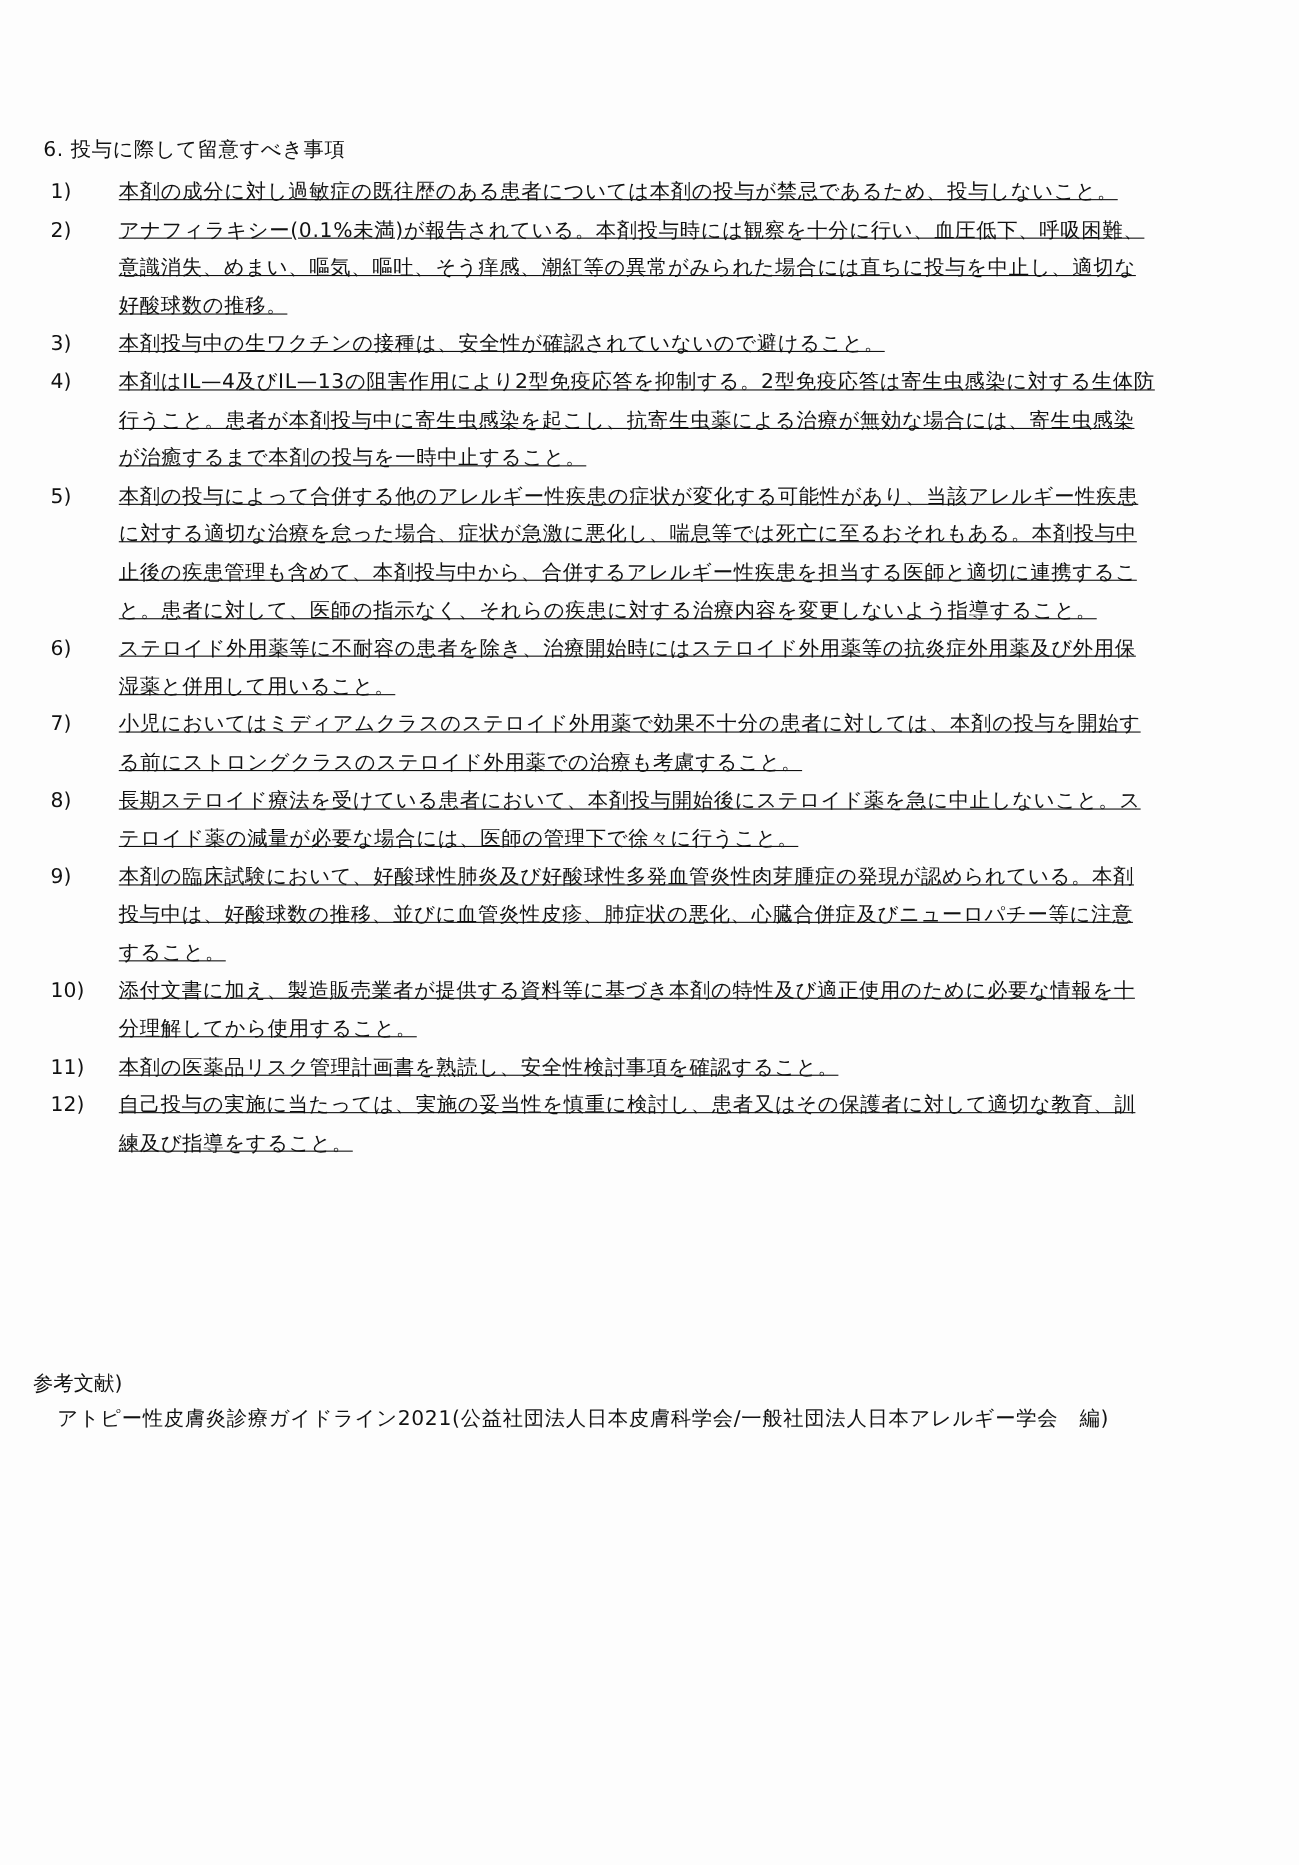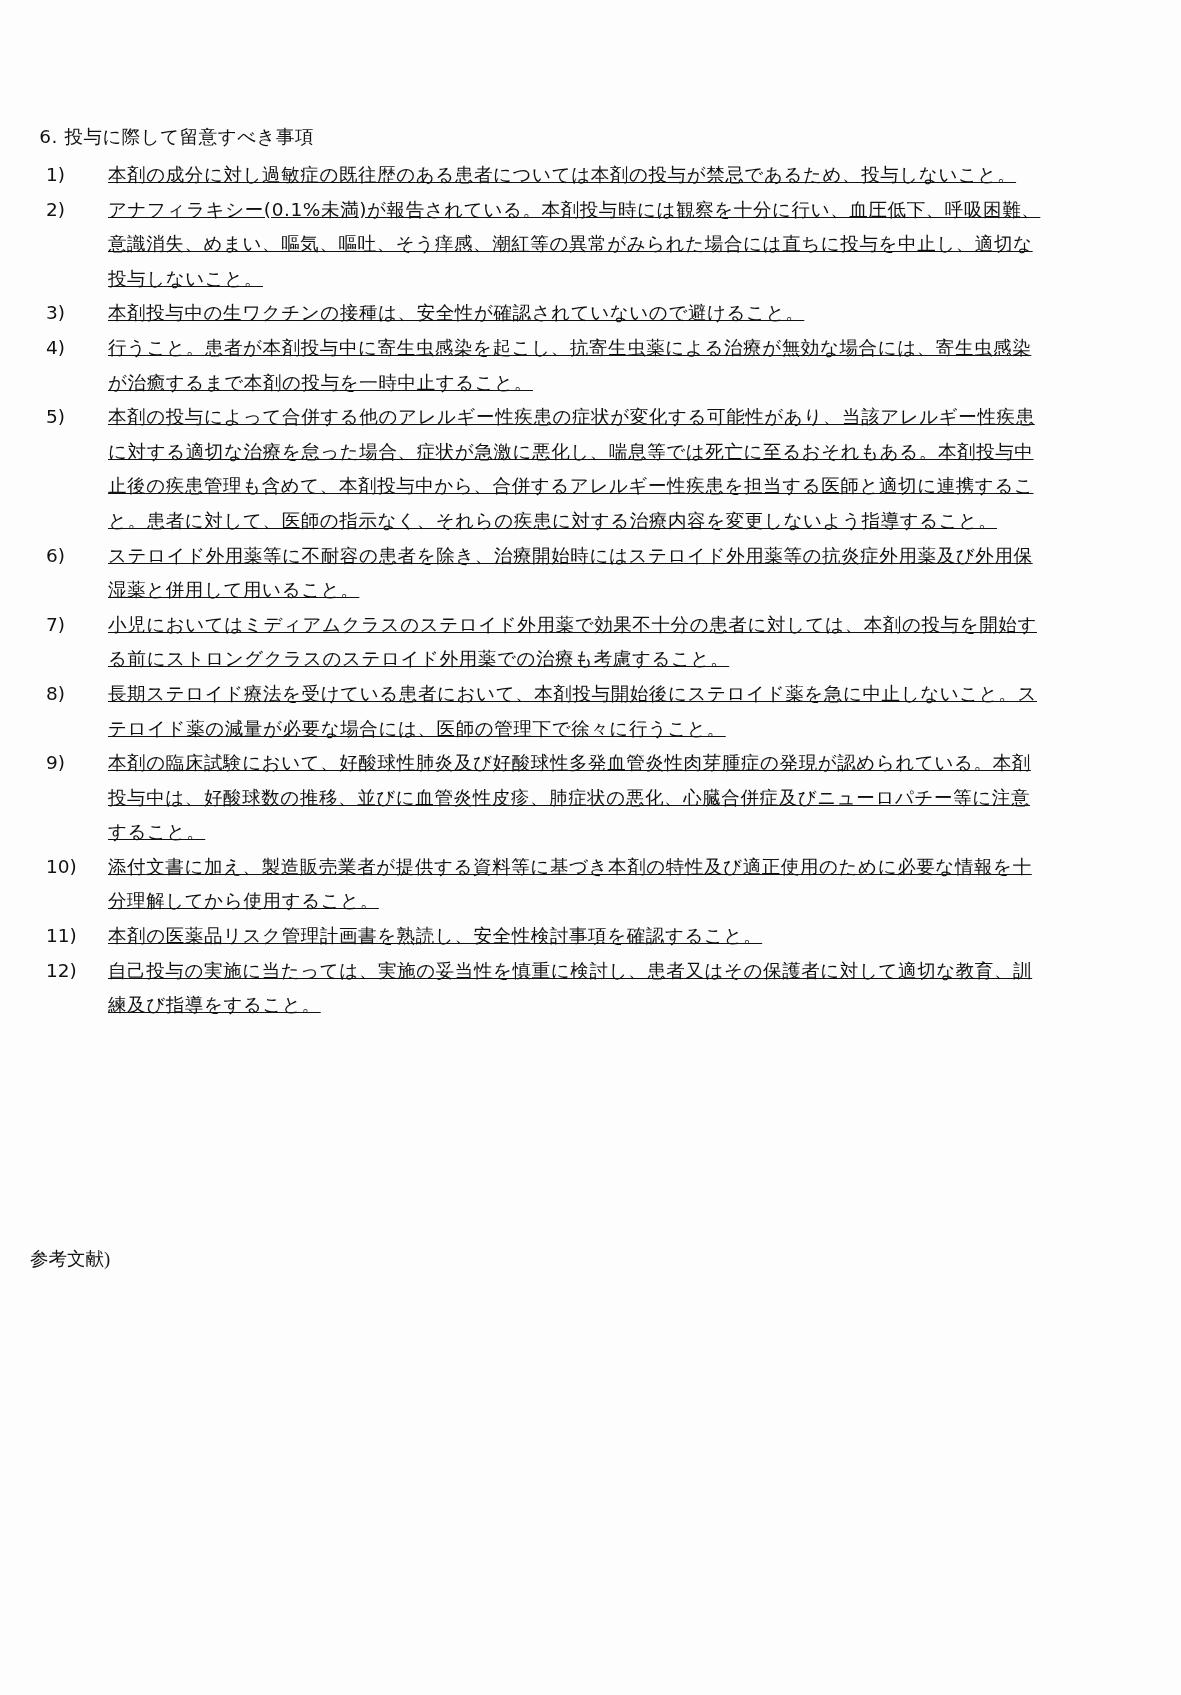--- a/index.html
+++ b/index.html
@@ -64,21 +64,20 @@
       display: block;
       height: 34.6px;
       line-height: 34.6px;
       white-space: nowrap;
       letter-spacing: 0.6px;
     }
     .refs {
       position: absolute;
       left: 30px;
       top: 1244px;
-      font-family: Liberation Serif, serif;
     }
     .refs-heading {
       height: 30px;
       line-height: 30px;
       white-space: nowrap;
     }
     .refs-entry {
       margin-left: 22px;
       height: 32px;
       line-height: 32px;
@@ -103,34 +102,35 @@
       <div class="item-lines">
         <span class="line">本剤の成分に対し過敏症の既往歴のある患者については本剤の投与が禁忌であるため、投与しないこと。</span>
       </div>
     </div>
 
     <div class="item">
       <span class="item-num">2)</span>
       <div class="item-lines">
         <span class="line">アナフィラキシー(0.1%未満)が報告されている。本剤投与時には観察を十分に行い、血圧低下、呼吸困難、</span>
         <span class="line">意識消失、めまい、嘔気、嘔吐、そう痒感、潮紅等の異常がみられた場合には直ちに投与を中止し、適切な</span>
-        <span class="line">投与しないこと。</span>
+        <span class="line">好酸球数の推移。</span>
       </div>
     </div>
 
     <div class="item">
       <span class="item-num">3)</span>
       <div class="item-lines">
         <span class="line">本剤投与中の生ワクチンの接種は、安全性が確認されていないので避けること。</span>
       </div>
     </div>
 
     <div class="item">
       <span class="item-num">4)</span>
       <div class="item-lines">
+        <span class="line">本剤はIL—4及びIL—13の阻害作用により2型免疫応答を抑制する。2型免疫応答は寄生虫感染に対する生体防</span>
         <span class="line">行うこと。患者が本剤投与中に寄生虫感染を起こし、抗寄生虫薬による治療が無効な場合には、寄生虫感染</span>
         <span class="line">が治癒するまで本剤の投与を一時中止すること。</span>
       </div>
     </div>
 
     <div class="item">
       <span class="item-num">5)</span>
       <div class="item-lines">
         <span class="line">本剤の投与によって合併する他のアレルギー性疾患の症状が変化する可能性があり、当該アレルギー性疾患</span>
         <span class="line">に対する適切な治療を怠った場合、症状が急激に悪化し、喘息等では死亡に至るおそれもある。本剤投与中</span>
@@ -191,15 +191,16 @@
       <span class="item-num">12)</span>
       <div class="item-lines">
         <span class="line">自己投与の実施に当たっては、実施の妥当性を慎重に検討し、患者又はその保護者に対して適切な教育、訓</span>
         <span class="line">練及び指導をすること。</span>
       </div>
     </div>
   </div>
 
   <div class="refs">
     <div class="refs-heading">参考文献)</div>
+    <div class="refs-entry">アトピー性皮膚炎診療ガイドライン2021(公益社団法人日本皮膚科学会/一般社団法人日本アレルギー学会　編)</div>
   </div>
 
 </div>
 
 </body></html>

